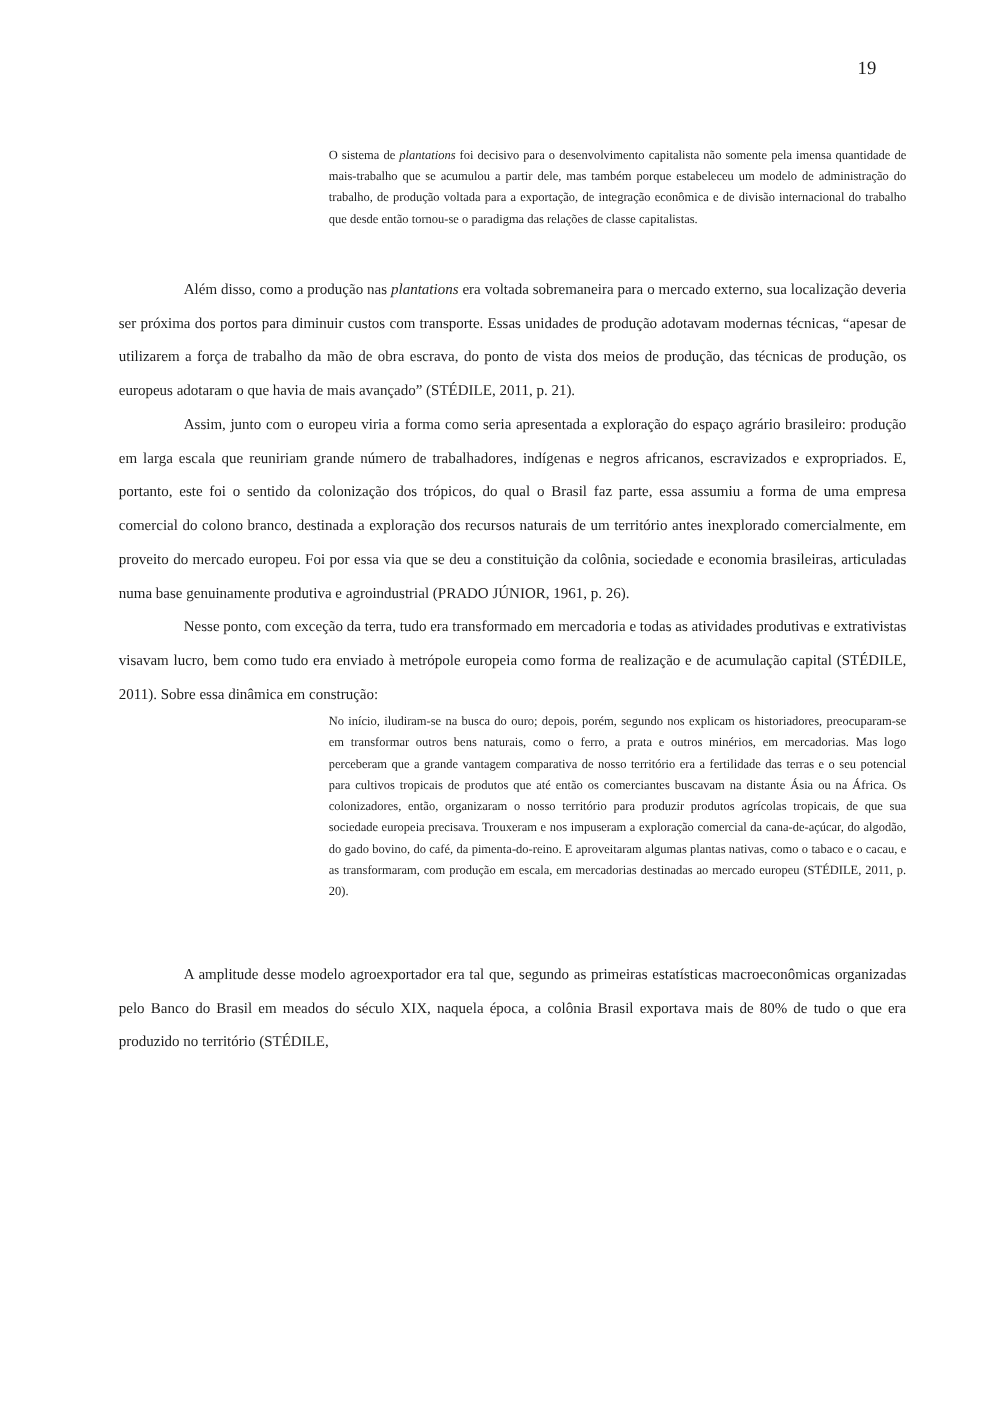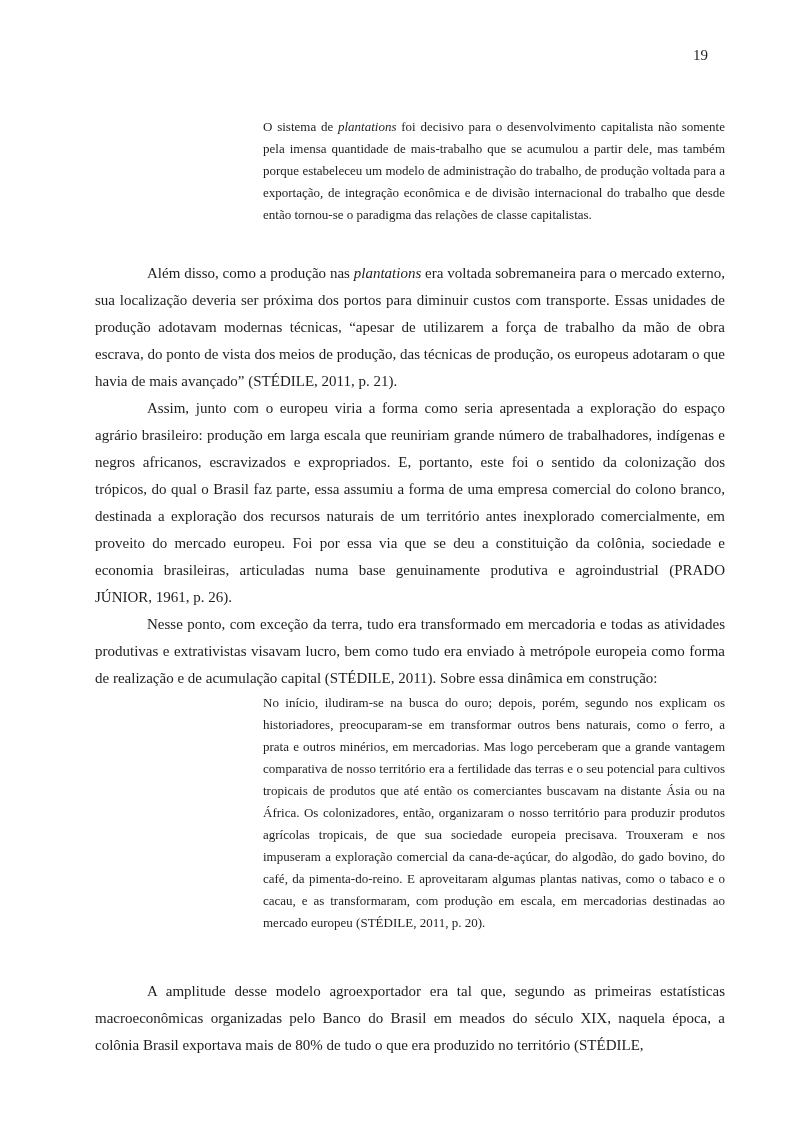--- a/index.html
+++ b/index.html
@@ -15,33 +15,33 @@
     color: #1d1d1d;
     font-family: "Liberation Serif", "DejaVu Serif", serif;
     box-sizing: border-box;
     padding: 46px 75px 0 95px;
     overflow: hidden;
   }
   .page-number {
     text-align: right;
     font-size: 15px;
     line-height: 18px;
-    margin: 0 17px 0 0;
+    margin: 0 24px 0 0;
   }
   .bq {
     margin: 0 0 0 168px;
-    font-size: 13px;
-    line-height: 22px;
+    font-size: 10px;
+    line-height: 17px;
     text-align: justify;
   }
   .bq-1 { margin-top: 52px; }
   .bq-2 { }
   .body-para {
     margin: 0;
-    font-size: 15px;
+    font-size: 12px;
     line-height: 27px;
     text-align: justify;
     text-indent: 52px;
   }
   .para-1 { margin-top: 34px; }
   .para-4 { margin-top: 44px; }
   em { font-style: italic; }
 </style>
 </head>
 <body>

